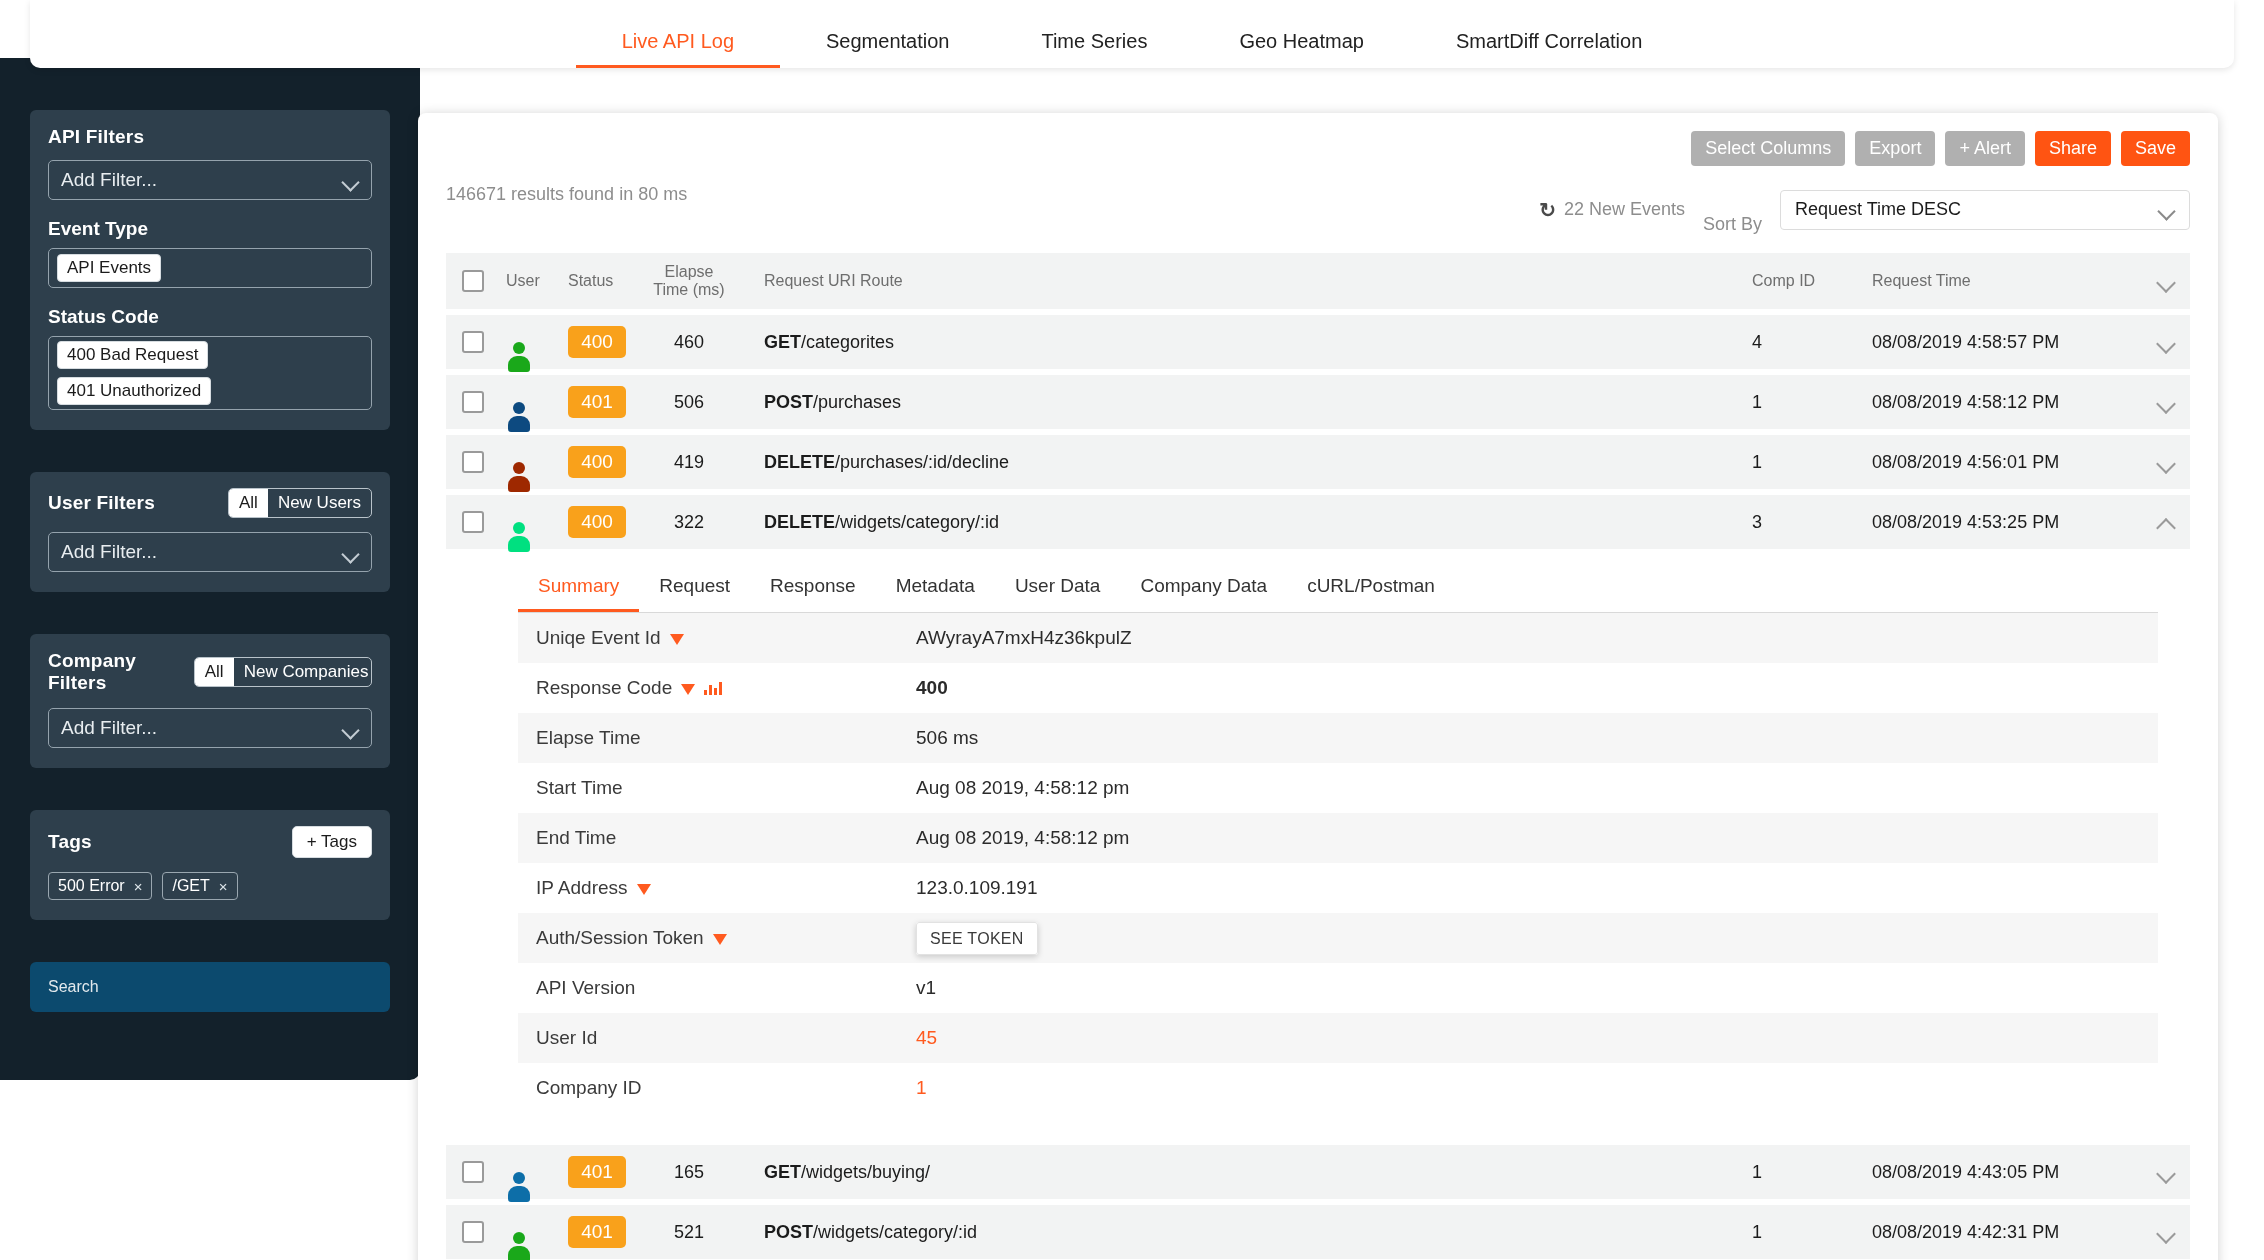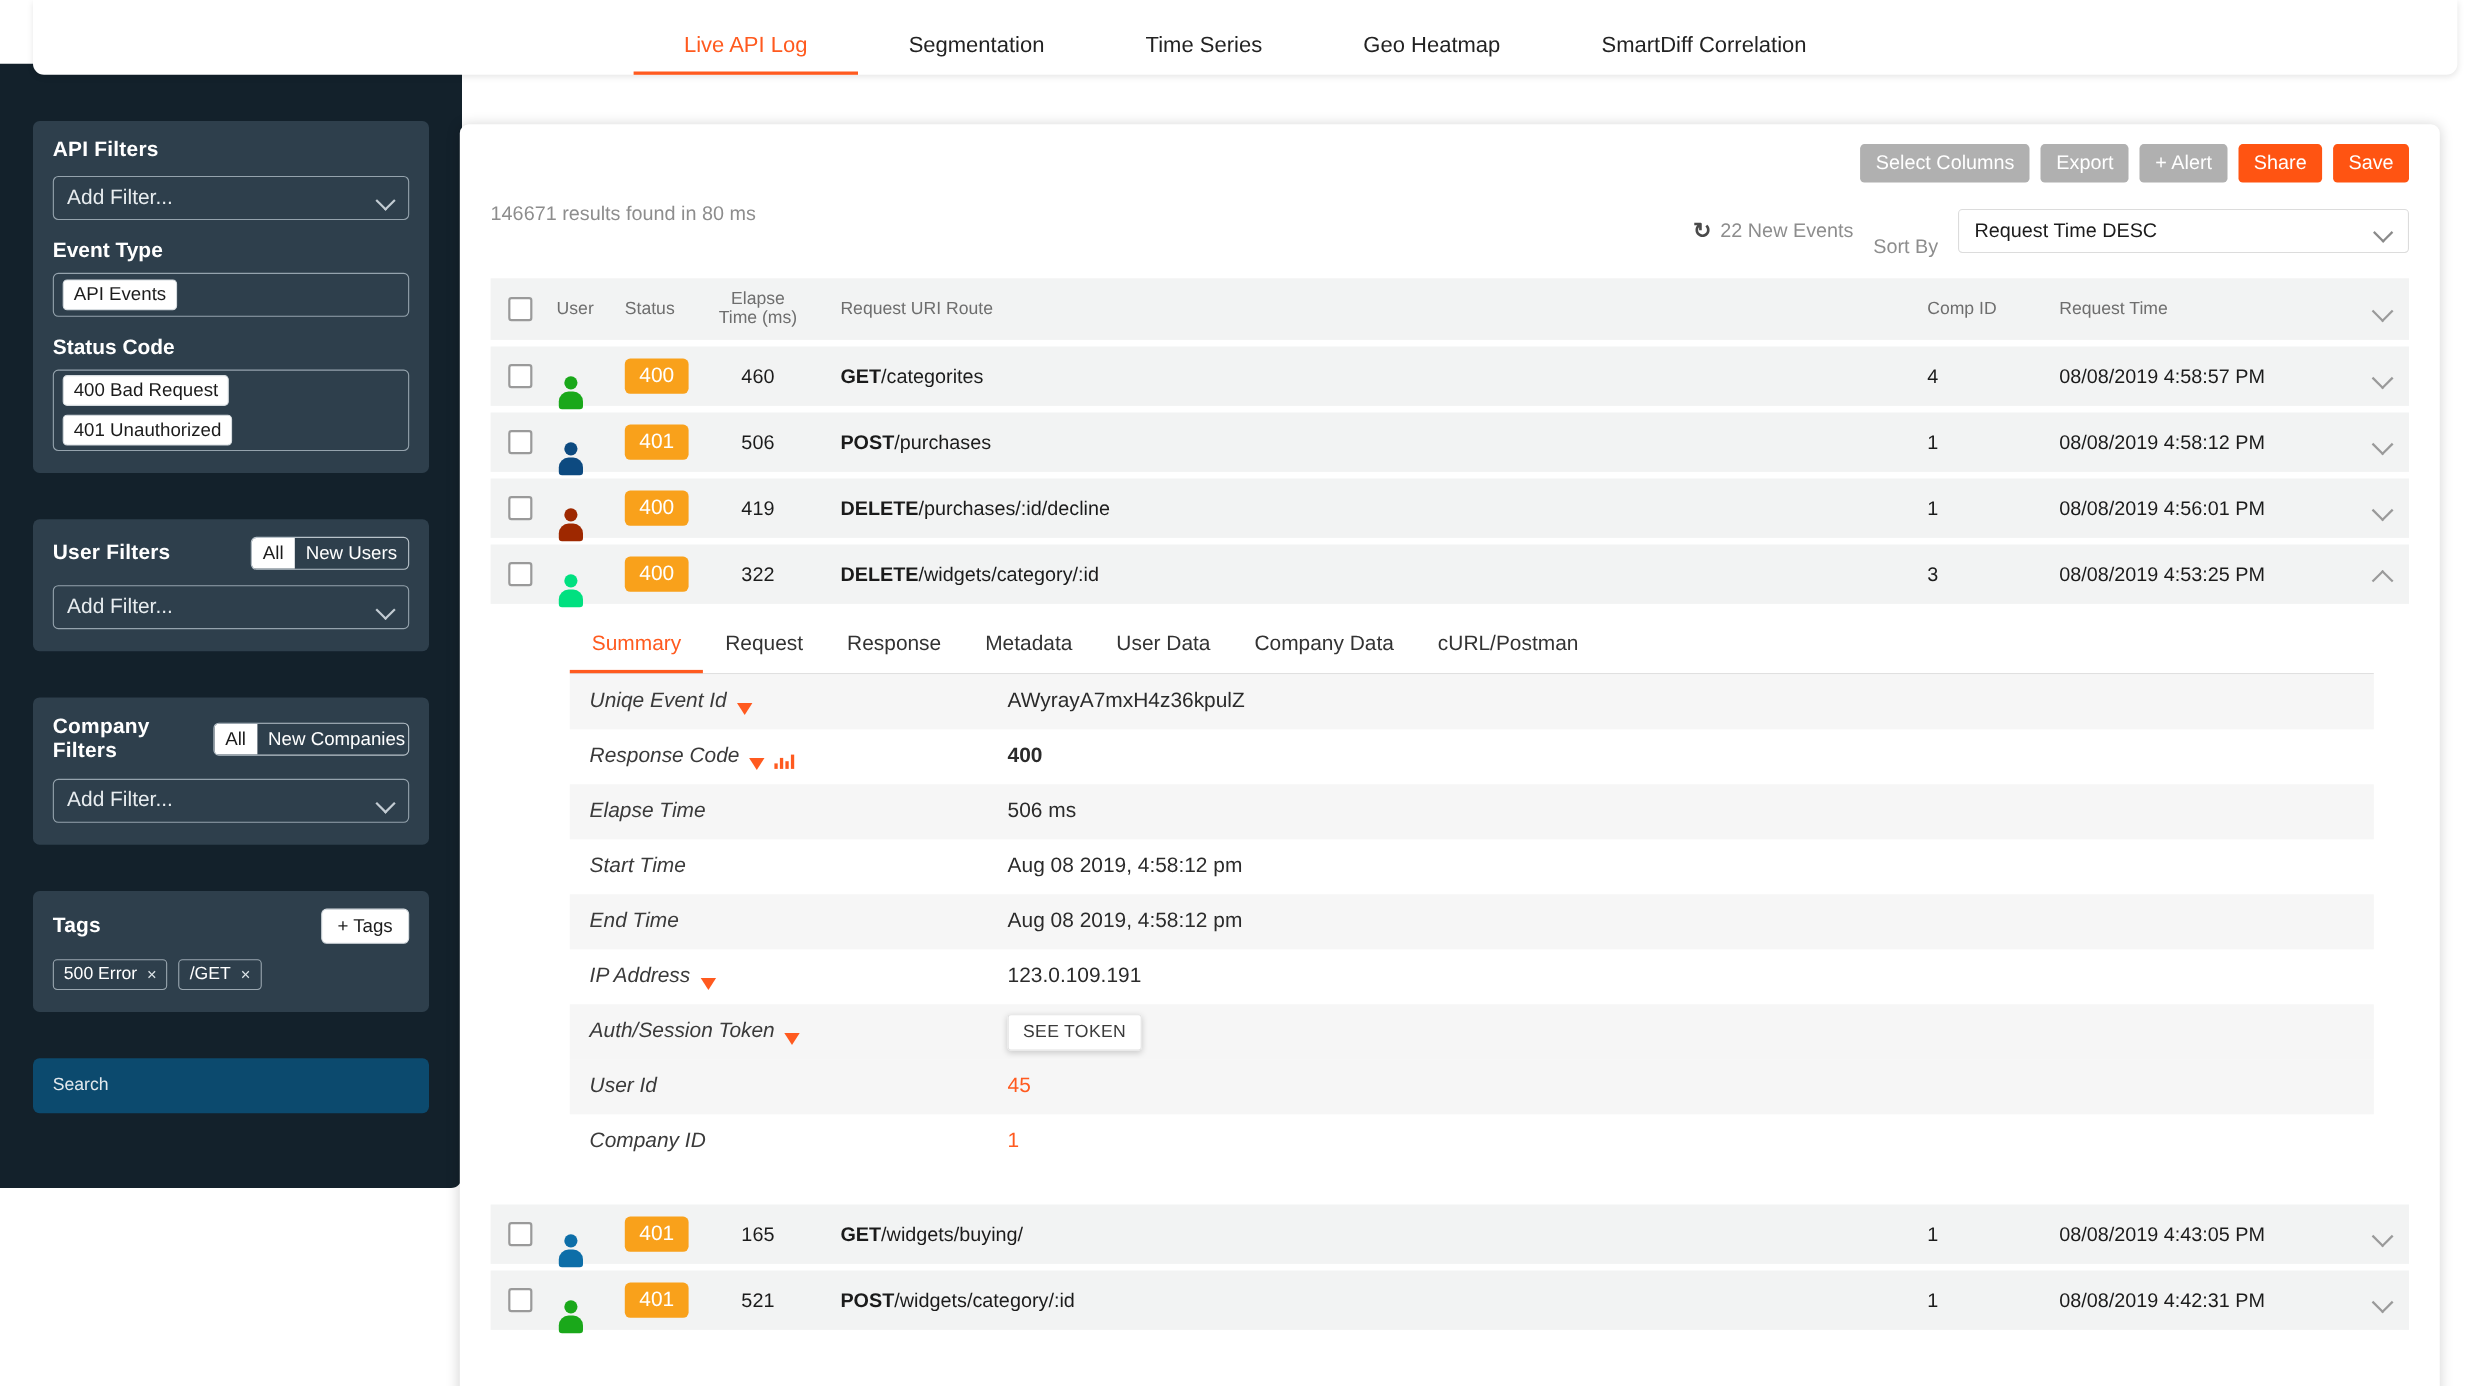--- a/index.html
+++ b/index.html
@@ -227,21 +227,21 @@
     font-size: 19px; color: #333; padding: 0 20px 12px 20px;
     border-bottom: 3px solid transparent; cursor: pointer; white-space: nowrap;
   }
   .dtab.active { color: #ff5a1f; border-bottom-color: #ff5a1f; }
   .kv {
     display: flex; align-items: center;
     margin: 0 32px 0 72px; height: 50px; padding: 0 18px;
     font-size: 19px;
   }
   .kv.alt { background: #f6f6f6; }
-  .kv .k { width: 380px; flex: none; color: #3a3a3a; display: flex; align-items: flex-end; gap: 9px; font-style: italic; }
+  .kv .k { width: 380px; flex: none; color: #3a3a3a; display: flex; align-items: center; gap: 9px; }
   .kv .v { color: #2b2b2b; }
   .kv .v.bold { font-weight: bold; }
   .kv .v.orange { color: #ff5a1f; }
   .funnel {
     width: 0; height: 0; flex: none;
     border-left: 7px solid transparent; border-right: 7px solid transparent;
     border-top: 11px solid #ff5a1f; position: relative; top: 1px;
   }
   .barsicon { display: inline-flex; align-items: flex-end; gap: 2px; height: 14px; }
   .barsicon i { width: 3px; background: #ff5a1f; display: block; }
@@ -492,20 +492,26 @@
               </div>
               <div class="v">123.0.109.191</div>
             </div>
             <div class="kv alt">
               <div class="k">
                 <span>Auth/Session Token</span>
                 <span class="funnel"></span>
               </div>
               <div class="v"><span class="tokenbtn">SEE TOKEN</span></div>
             </div>
+            <div class="kv">
+              <div class="k">
+                <span>API Version</span>
+              </div>
+              <div class="v">v1</div>
+            </div>
             <div class="kv alt">
               <div class="k">
                 <span>User Id</span>
               </div>
               <div class="v orange">45</div>
             </div>
             <div class="kv">
               <div class="k">
                 <span>Company ID</span>
               </div>

